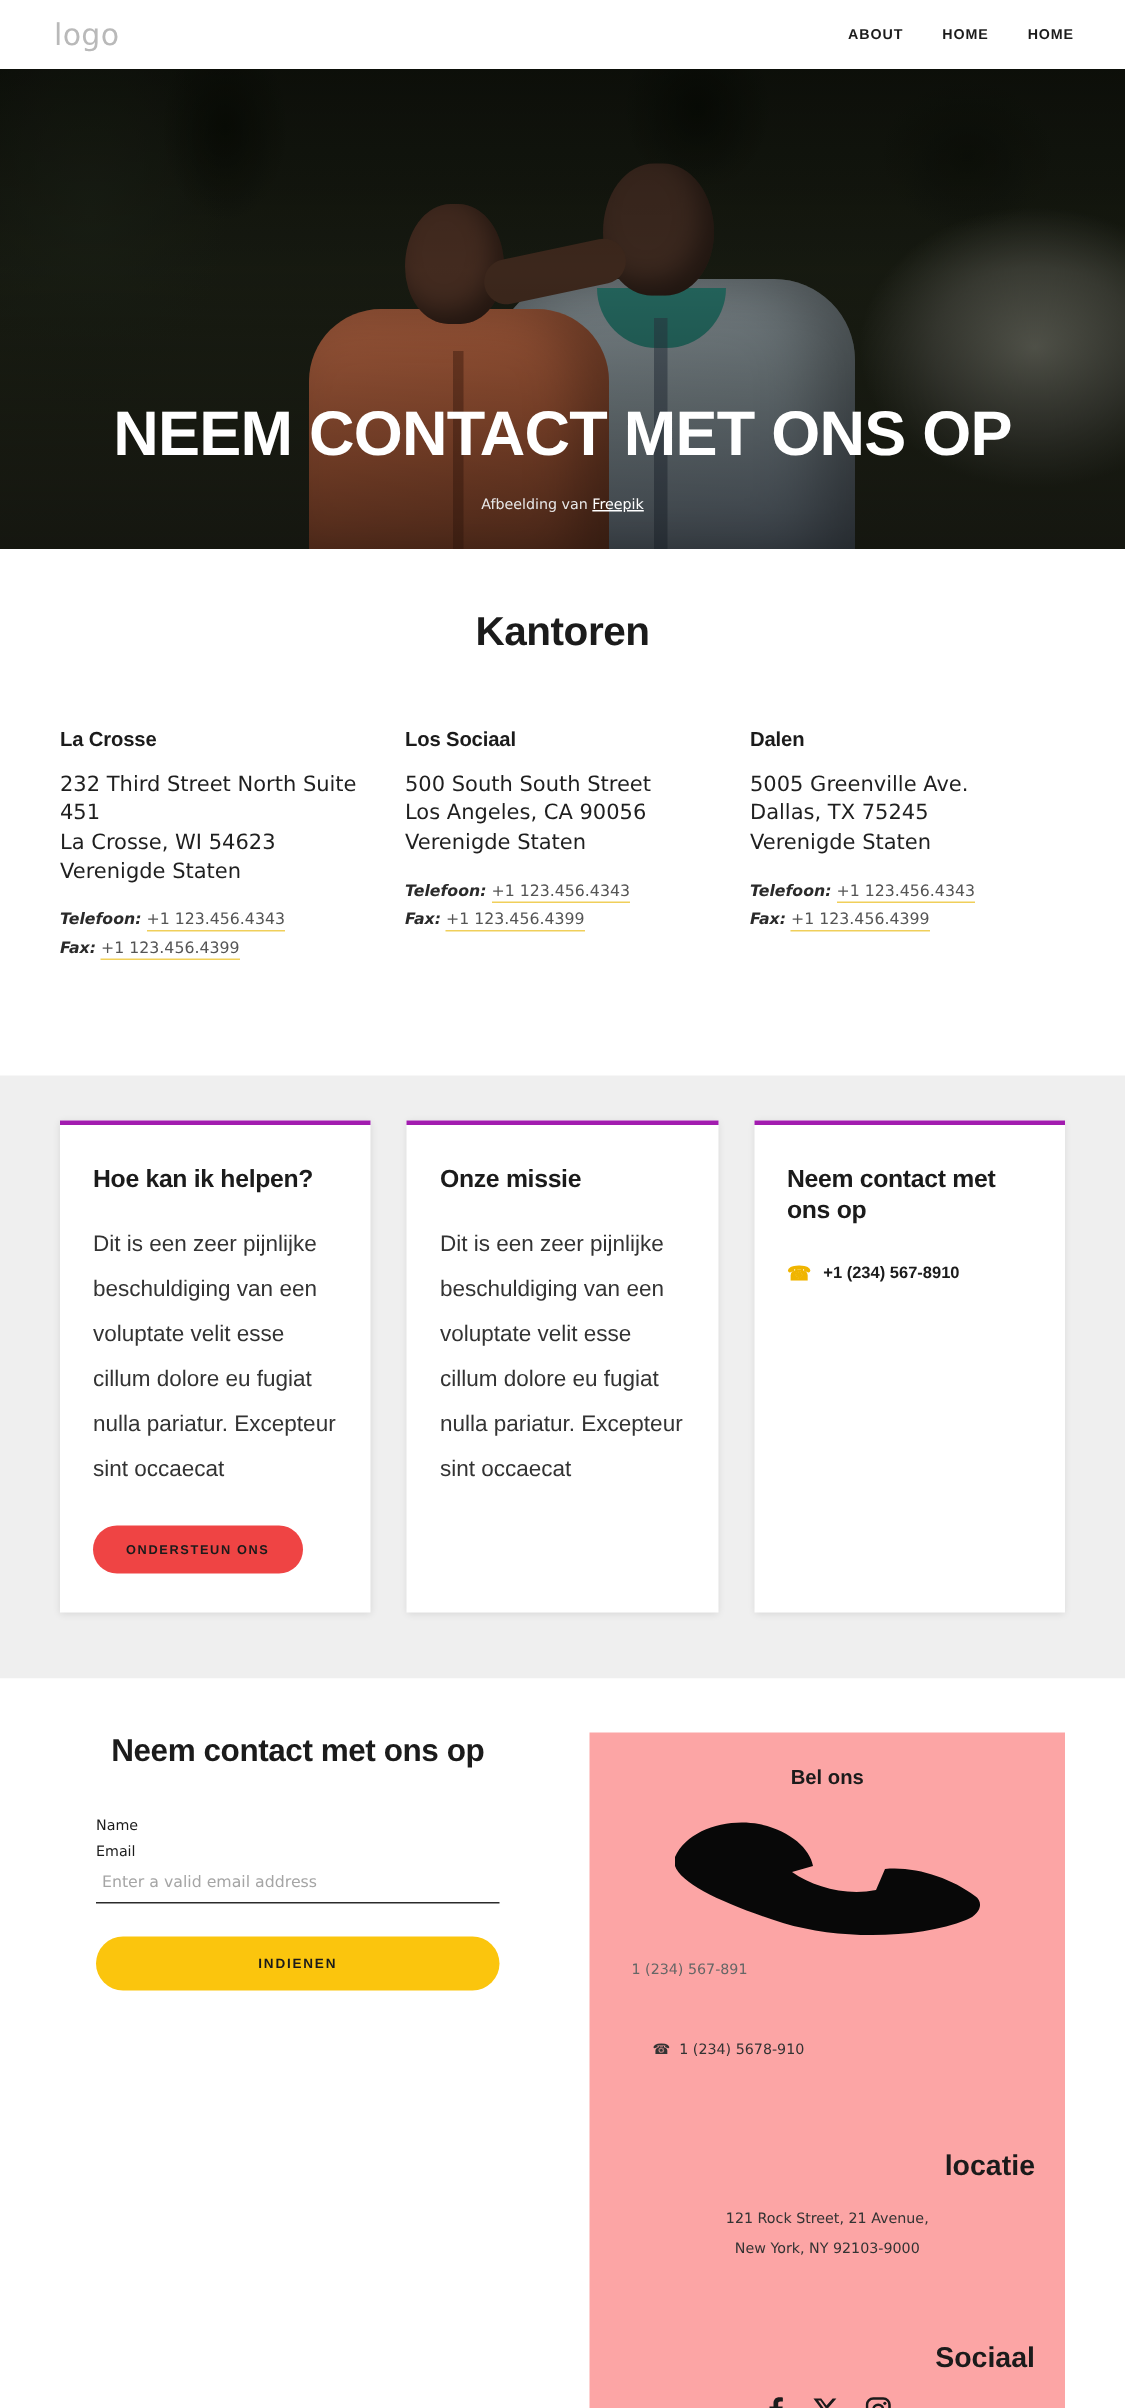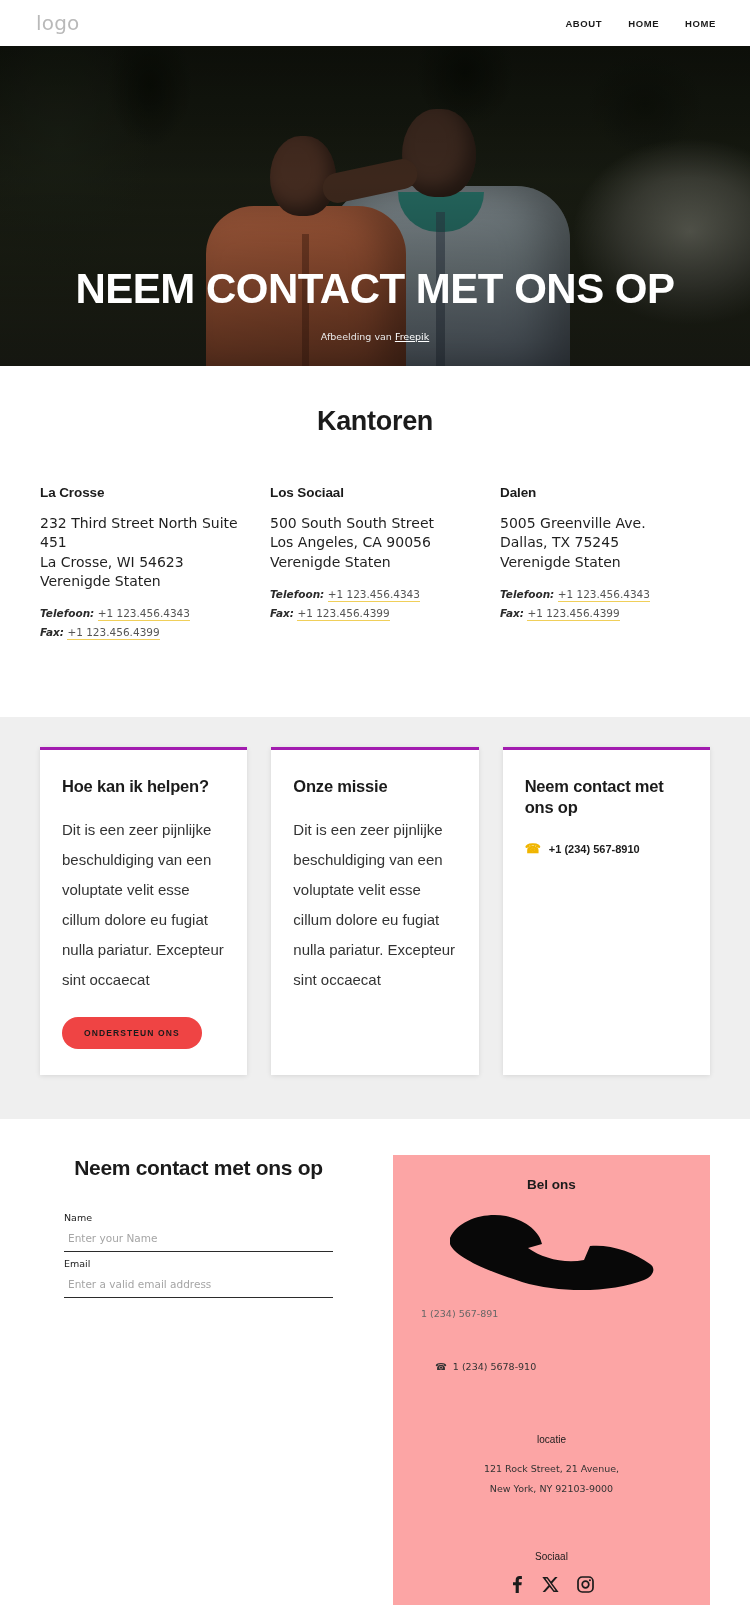--- a/index.html
+++ b/index.html
@@ -318,23 +318,24 @@
     display: flex;
     align-items: center;
     gap: 6px;
     font-size: 9.5px;
     color: #333;
     font-family: "DejaVu Sans", sans-serif;
     padding-left: 22px;
     margin-bottom: 62px;
   }
   .info-block-title {
-    font-size: 10px;
-    font-weight: 400;
+    font-size: 19px;
+    font-weight: 700;
     margin-bottom: 14px;
+    text-align: right;
   }
   .info-addr {
     font-size: 9.5px;
     line-height: 2.1;
     color: #333;
     font-family: "DejaVu Sans", sans-serif;
     margin-bottom: 52px;
     white-space: pre-line;
   }
   .socials {
@@ -455,29 +456,29 @@
   </div>
 </section>
 
 <section class="contact-section">
 
   <div class="form-col">
     <h2 class="form-title">Neem contact met ons op</h2>
 
     <div class="field">
       <label class="field-label">Name</label>
-      <input type="text" placeholder="Enter your Name" style="">
     </div>
 
     <div class="field">
       <label class="field-label">Email</label>
       <input type="email" placeholder="Enter a valid email address" style="">
     </div>
 
 
+    <button class="submit-btn">INDIENEN</button>
   </div>
 
   <div class="info-col">
     <div class="info-title">Bel ons</div>
 
     <div class="handset-wrap">
       <svg width="216" height="92" viewBox="0 0 216 92">
         <path d="M6 36 C14 18, 40 10, 62 14 C82 18, 96 30, 98 42 L84 46 C98 56, 120 62, 140 58 L146 44 C166 42, 190 50, 206 62 C212 66, 210 74, 200 78 C170 90, 118 92, 78 80 C40 68, 10 54, 6 42 Z" fill="#080808"></path>
       </svg>
     </div>

